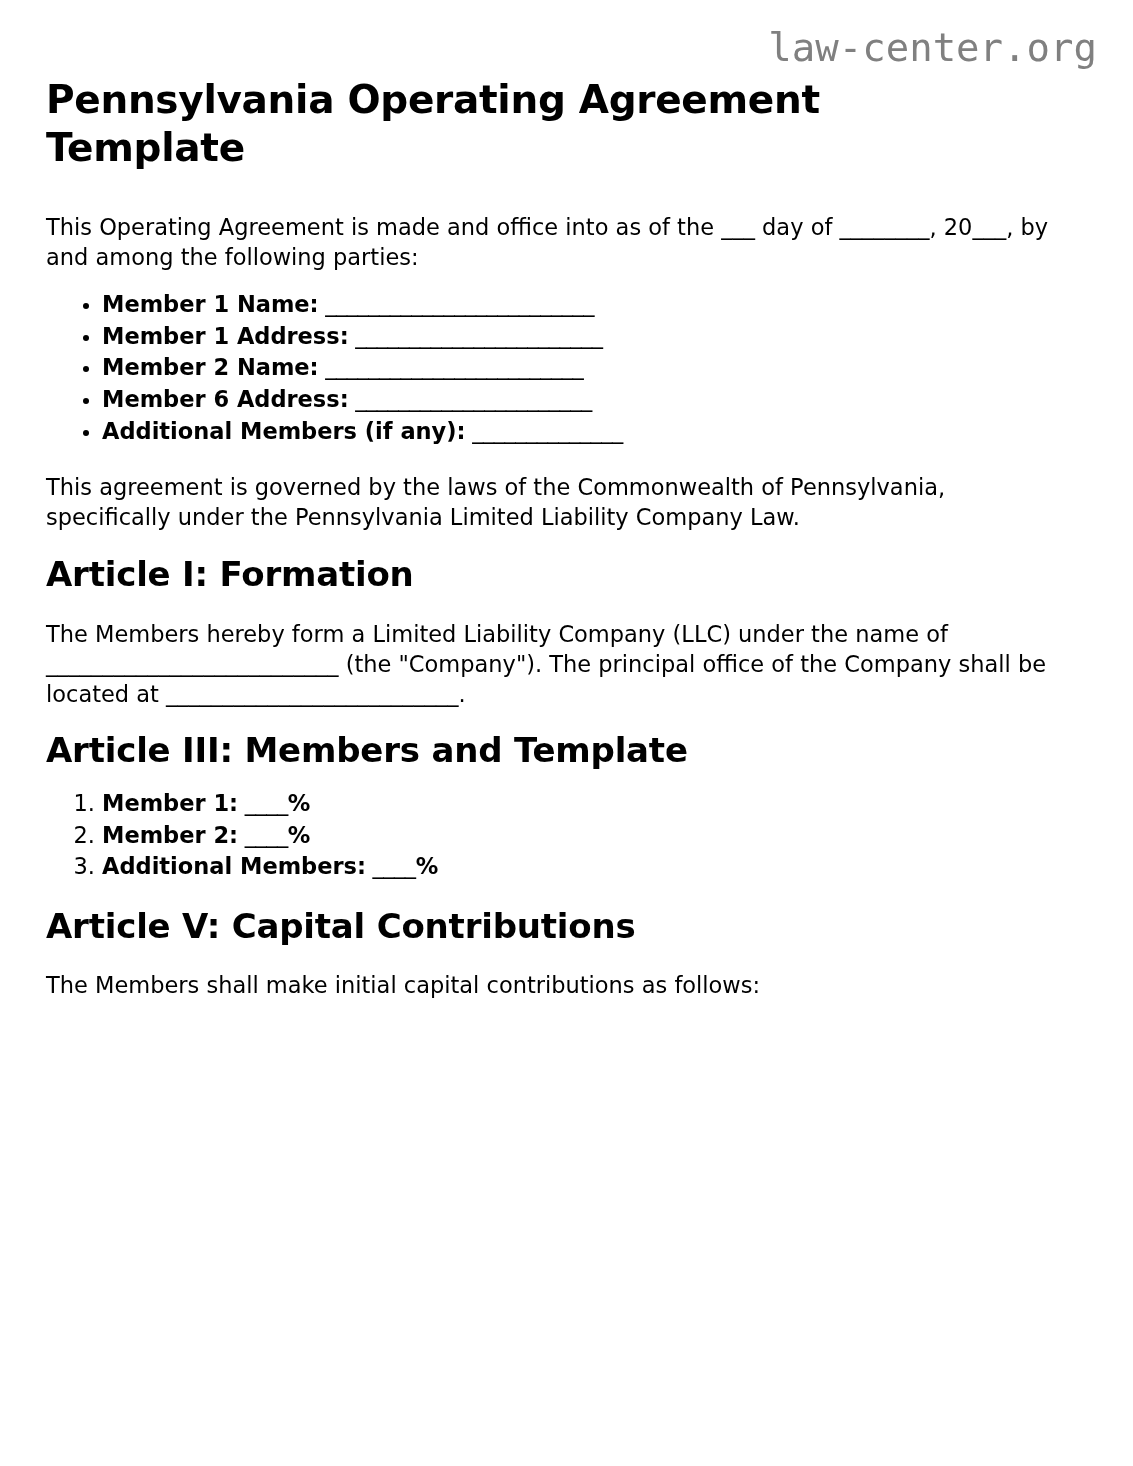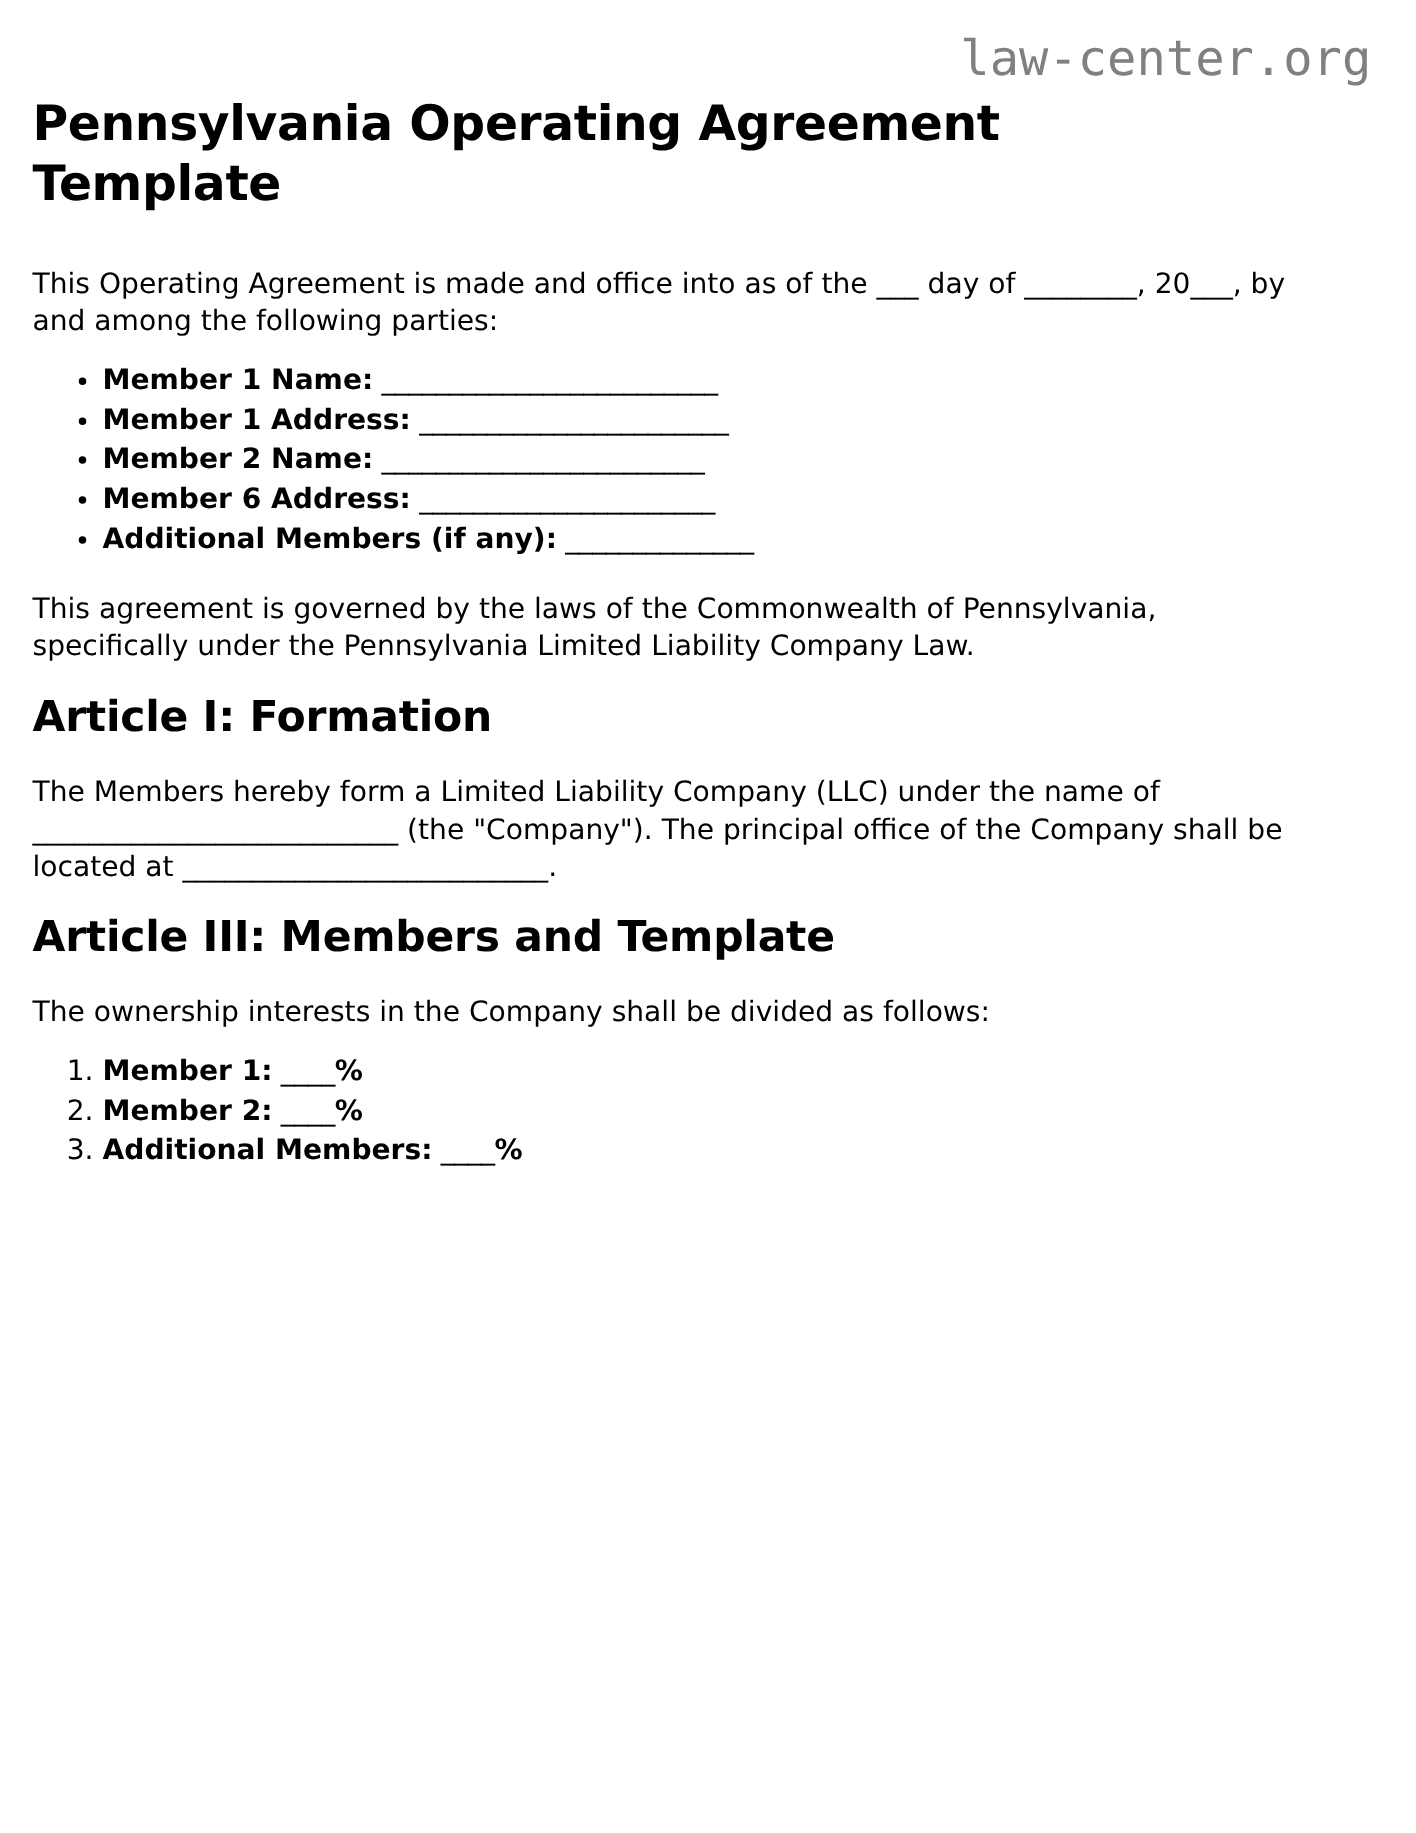--- a/index.html
+++ b/index.html
@@ -15,21 +15,21 @@
     font-family: "DejaVu Sans", sans-serif;
     color: #000000;
     -webkit-font-smoothing: antialiased;
   }
 
   .page {
     position: relative;
     width: 1133px;
     height: 1466px;
     box-sizing: border-box;
-    padding: 0 26px;
+    padding: 0 46px;
   }
 
   
   .watermark {
     position: absolute;
     top: 28px;
     right: 36px;
     font-family: "DejaVu Sans Mono", monospace;
     font-size: 39px;
     line-height: 1;
@@ -127,29 +127,33 @@
   <p class="body-text">This agreement is governed by the laws of the Commonwealth of Pennsylvania, specifically under the Pennsylvania Limited Liability Company Law.</p>
 
   <div class="sect">
     <h2 class="article-heading">Article I: Formation</h2>
     <p class="body-text">The Members hereby form a Limited Liability Company (LLC) under the name of __________________________ (the "Company"). The principal office of the Company shall be located at __________________________.</p>
   </div>
 
 
   <div class="sect">
     <h2 class="article-heading">Article III: Members and Template</h2>
-    <p class="body-text">The ownership interests in the Company shall be divided as follows:</p>
     <ol class="doc-list">
       <li>
         <span class="lbl">Member 1:</span><span class="blank"> ____</span><span class="lbl">%</span>
       </li>
       <li>
         <span class="lbl">Member 2:</span><span class="blank"> ____</span><span class="lbl">%</span>
       </li>
       <li>
         <span class="lbl">Additional Members:</span><span class="blank"> ____</span><span class="lbl">%</span>
       </li>
     </ol>
   </div>
 
 
+  <div class="sect">
+    <h2 class="article-heading">Article V: Capital Contributions</h2>
+    <p class="body-text">The Members shall make initial capital contributions as follows:</p>
+
+  </div>
 
 </div>
 
 </body></html>

